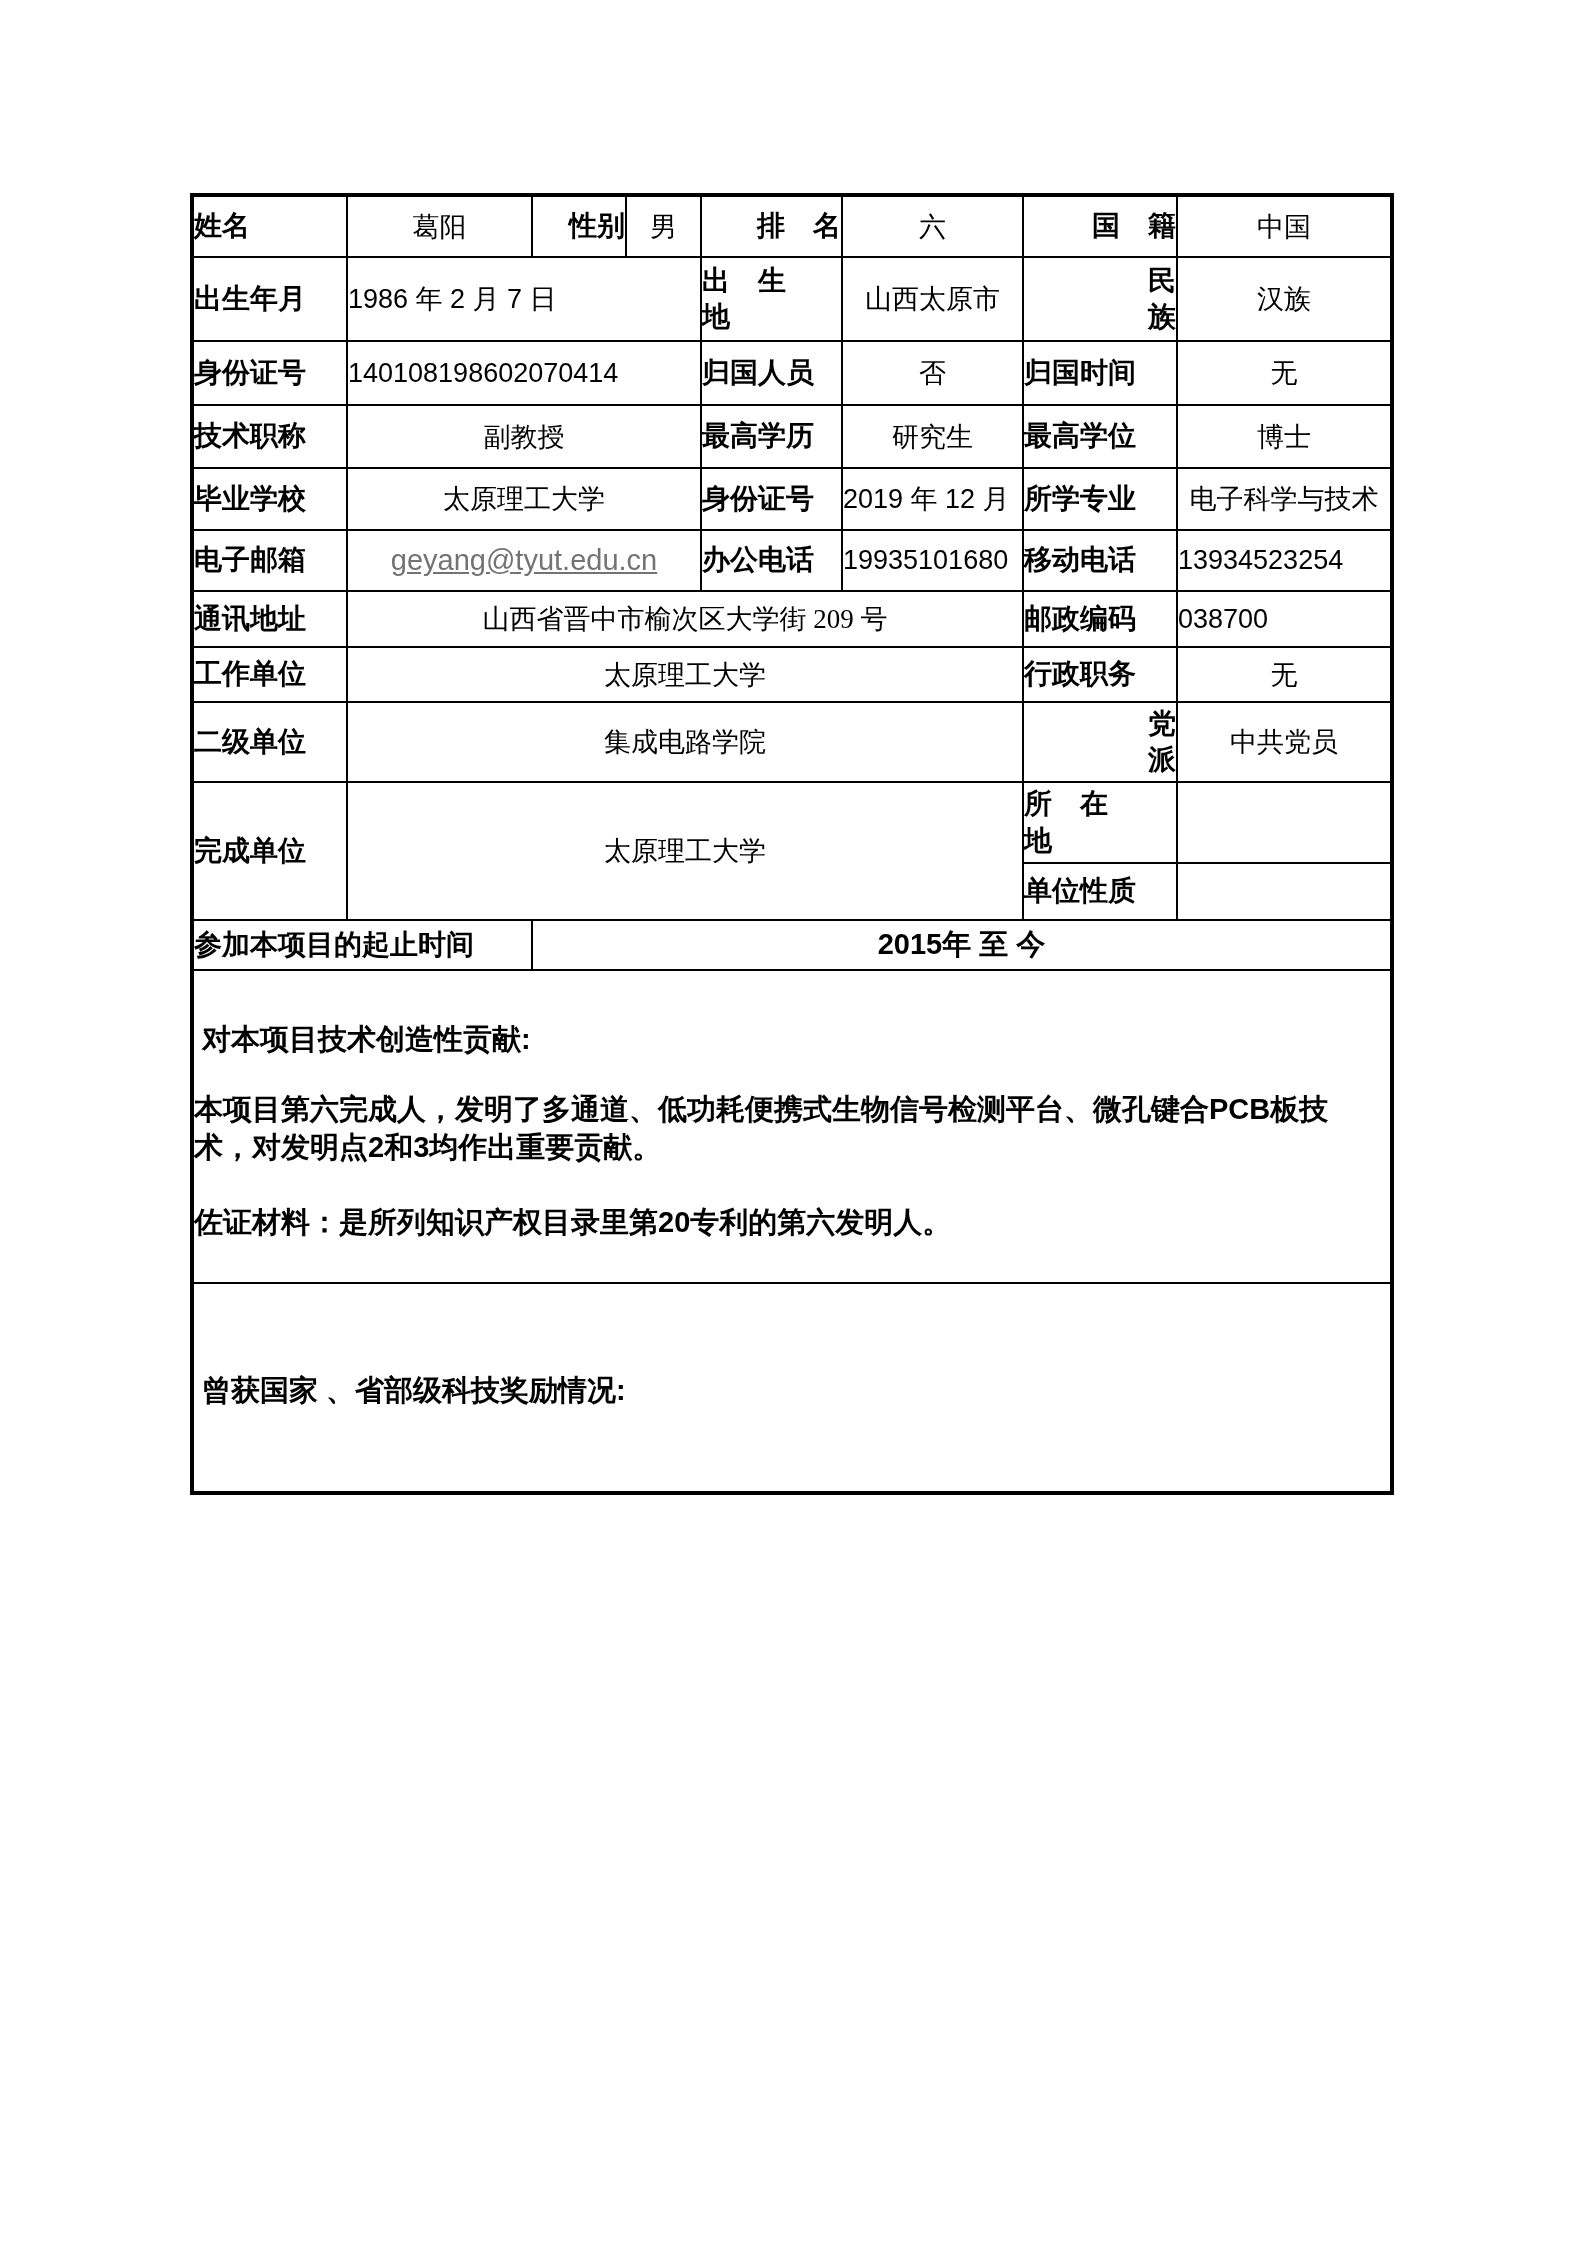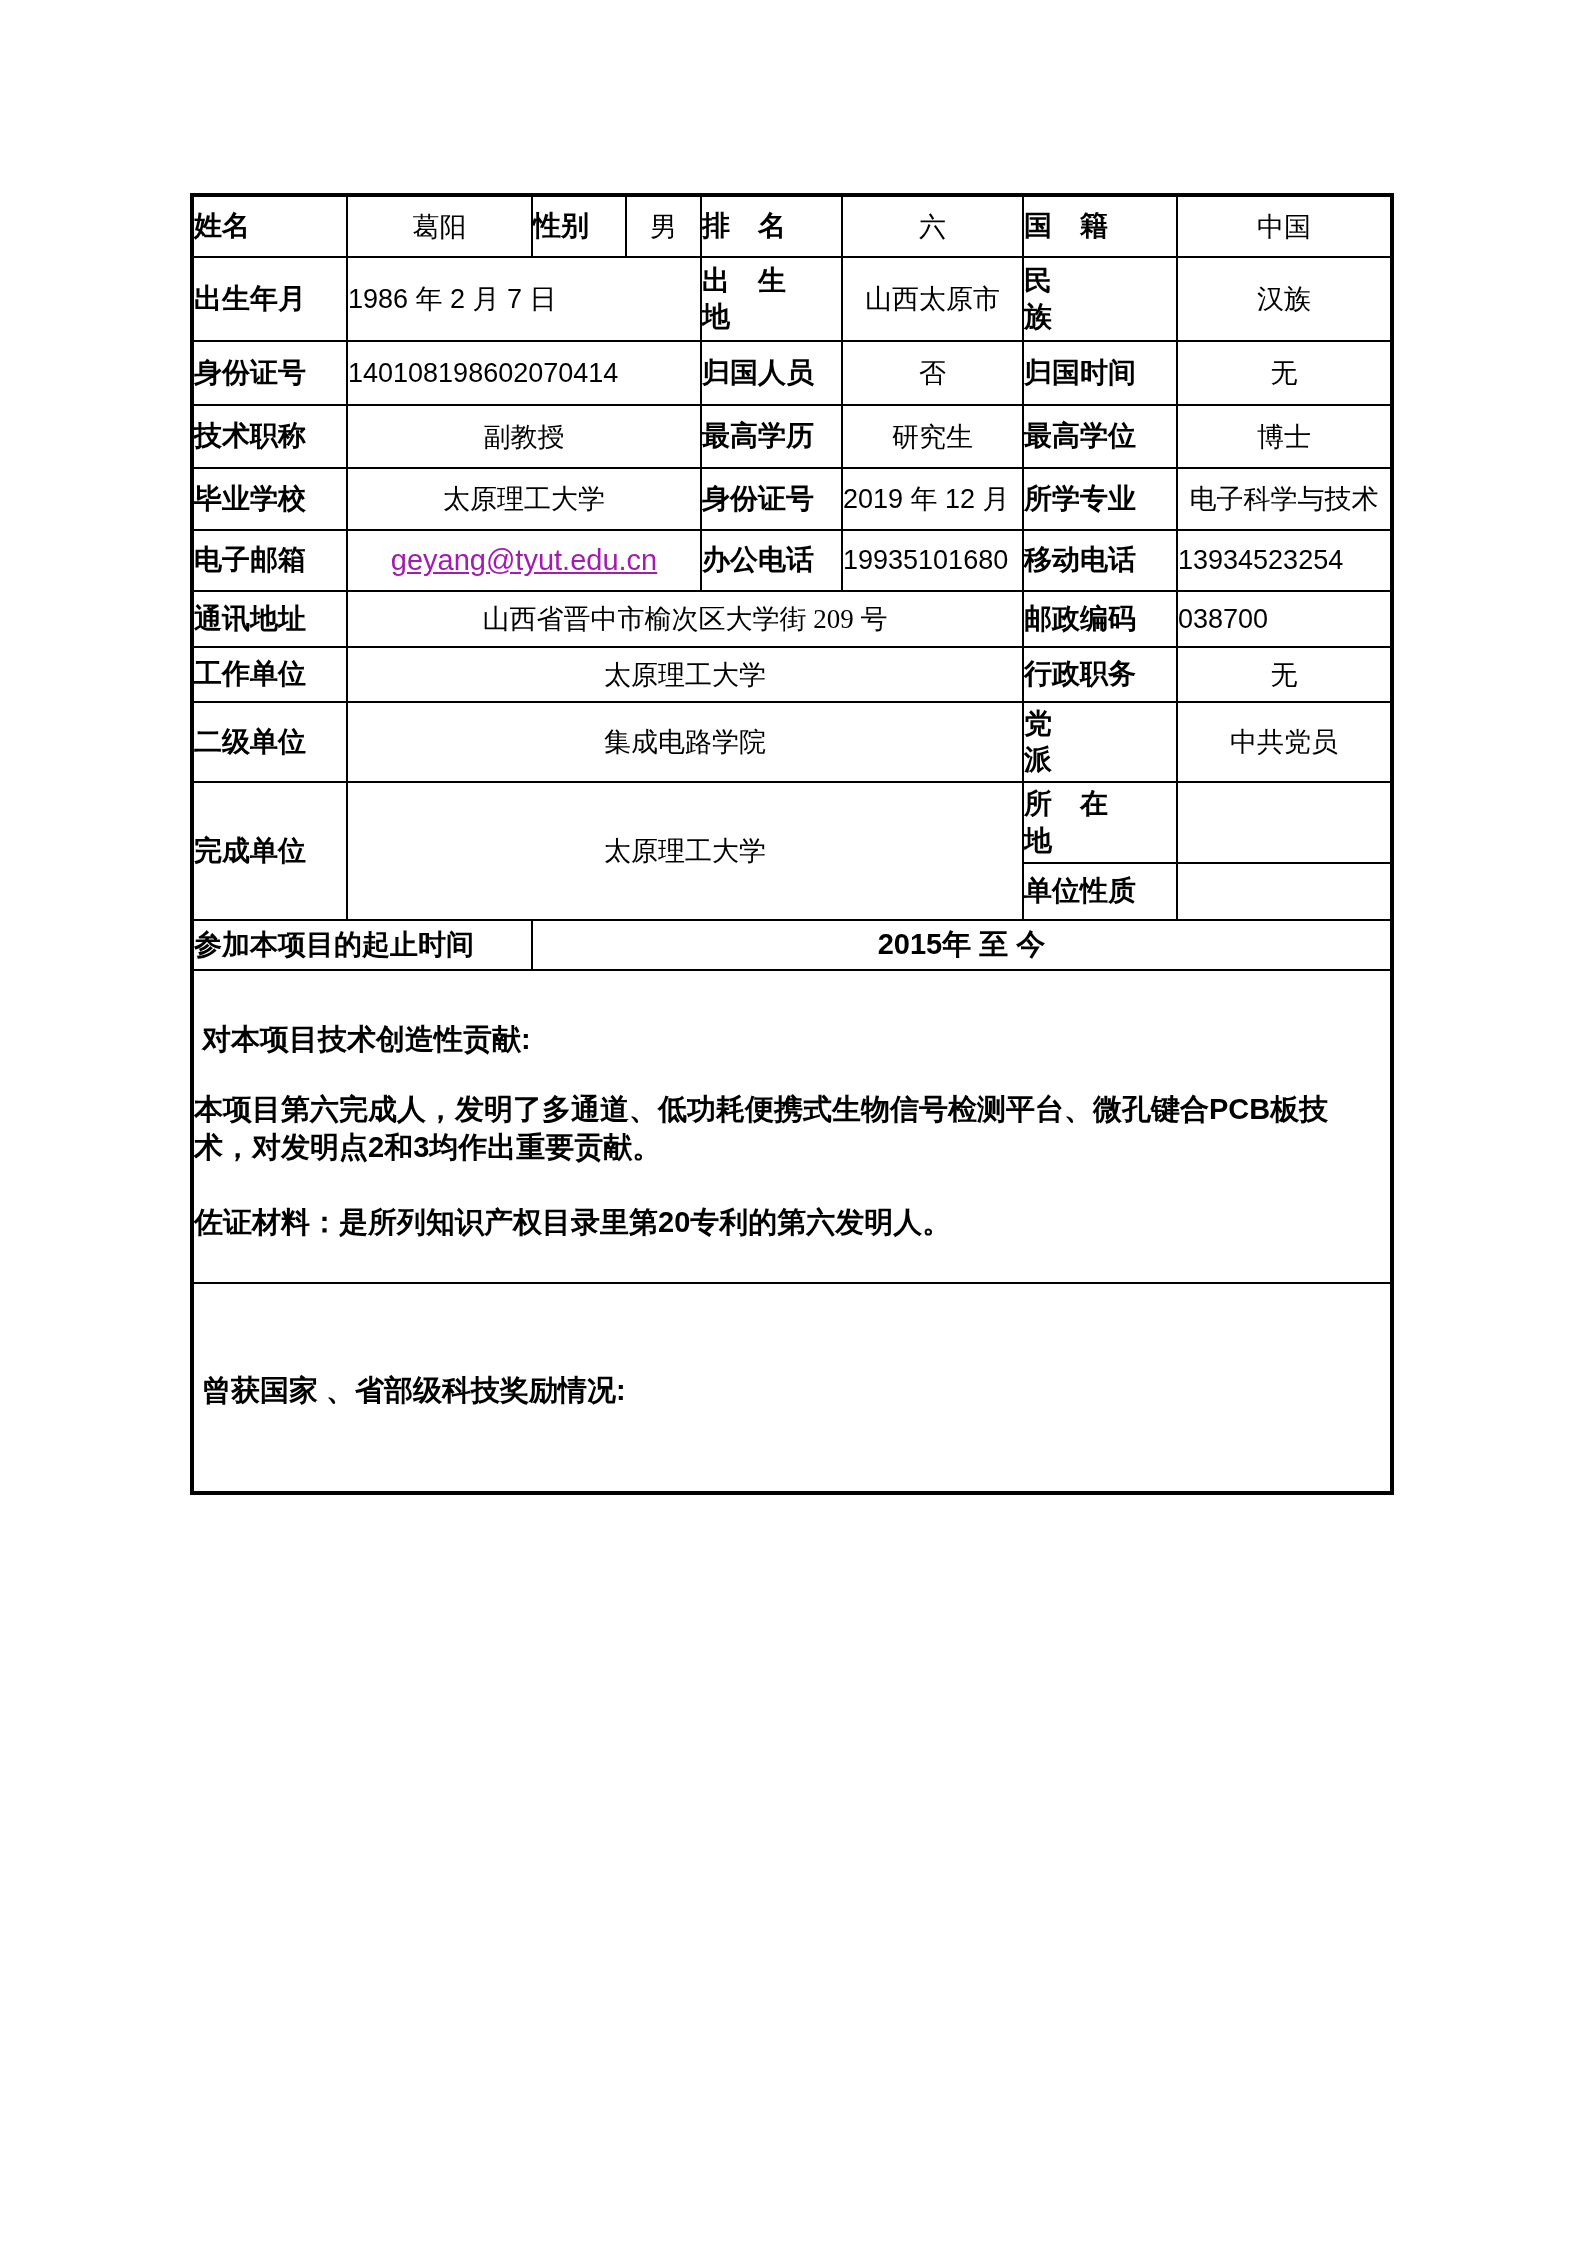--- a/index.html
+++ b/index.html
@@ -32,21 +32,21 @@
     overflow: hidden;
   }
   td.label {
     font-weight: bold;
     font-size: 28px;
     text-align: left;
     padding-left: 16px;
     line-height: 1.3;
   }
   td.label.center {
-    text-align: left;
+    text-align: right;
     padding-left: 0;
   }
   td.stack {
     white-space: pre-line;
   }
   td.vserif {
     font-family: "Liberation Serif", "DejaVu Serif", serif;
     font-size: 27px;
     text-align: center;
   }
@@ -150,21 +150,21 @@
       <td class="vserif" colspan="3">太原理工大学</td>
       <td class="label">身份证号</td>
       <td class="vsans">2019 年 12 月</td>
       <td class="label">所学专业</td>
       <td class="vserif">电子科学与技术</td>
     </tr>
 
     <tr style="height:61px">
       <td class="label">电子邮箱</td>
       <td class="email-cell" colspan="3">
-        <a href="#" style="color: #a21caf;">geyang@tyut.edu.cn</a>
+        <a href="#" style="color: #737373;">geyang@tyut.edu.cn</a>
       </td>
       <td class="label">办公电话</td>
       <td class="vsans">19935101680</td>
       <td class="label">移动电话</td>
       <td class="vsans">13934523254</td>
     </tr>
 
     <tr style="height:56px">
       <td class="label">通讯地址</td>
       <td class="vserif" colspan="5">山西省晋中市榆次区大学街 209 号</td>

